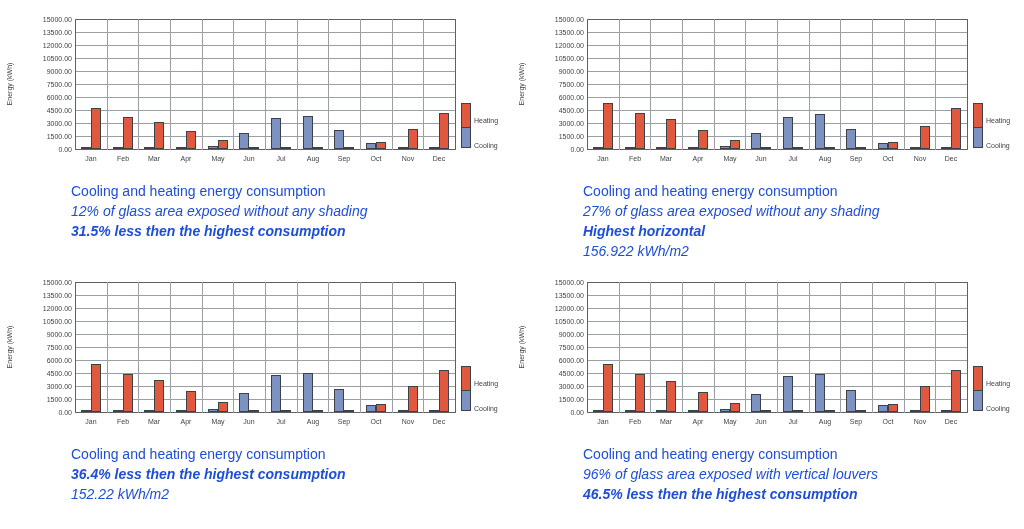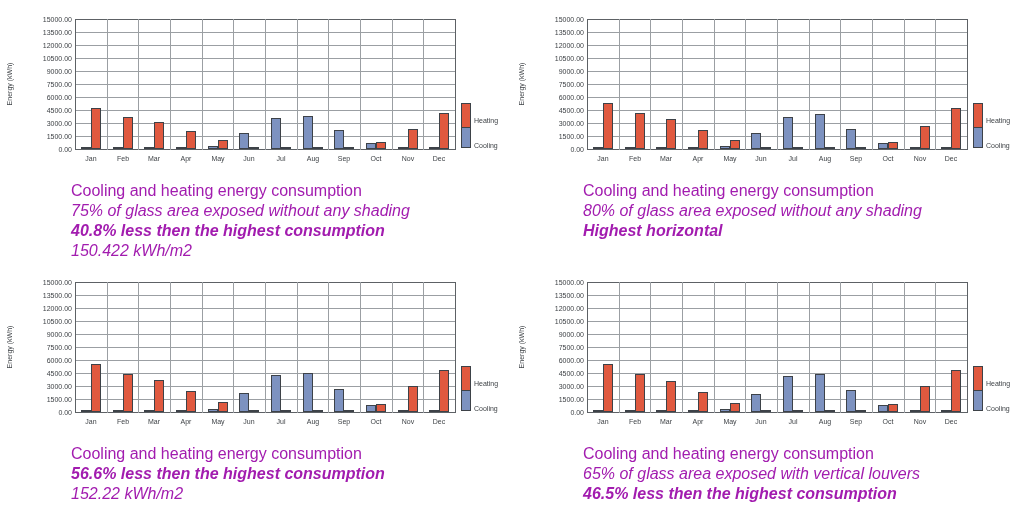--- a/index.html
+++ b/index.html
@@ -24,21 +24,21 @@
     position:absolute;width:30px;text-align:center;font-size:7px;color:#3f4347;
   }
   .ylab{
     position:absolute;left:9px;top:78px;transform:translate(-50%,-50%) rotate(-90deg);
     font-size:7px;color:#3f4347;white-space:nowrap;
   }
   .legend{position:absolute;left:461px;top:97px;width:50px;height:50px;}
   .legend-bar{position:absolute;left:0;top:0;width:10px;}
   .legend-seg{box-sizing:border-box;border:1px solid #3d4248;width:10px;}
   .legend-label{position:absolute;left:13px;font-size:7px;color:#3f4347;white-space:nowrap;}
-  .caption{position:absolute;width:430px;color:#a21caf;font-size:16px;line-height:20px;}
+  .caption{position:absolute;width:430px;color:#1d4ed8;font-size:14px;line-height:20px;}
   .cap-title{font-style:normal;}
   .cap-sub{font-style:italic;}
   .cap-high{font-style:italic;font-weight:bold;}
   .cap-metric{font-style:italic;}
 </style>
 </head>
 <body>
 
 <div class="chart" style="left:0;top:6px">
     <div class="ylab">Energy (kWh)</div>
@@ -372,31 +372,31 @@
         <div class="legend-seg" style="height: 25px; background: rgb(224, 89, 63);"></div>
         <div class="legend-seg" style="height: 21px; background: rgb(125, 146, 192); margin-top: -1px;"></div>
       </div>
       <div class="legend-label" style="top: 14px;">Heating</div>
       <div class="legend-label" style="top: 39px;">Cooling</div>
     </div>
   </div>
 
 <div class="caption" style="left:71px;top:181px">
   <div class="cap-title">Cooling and heating energy consumption</div>
-  <div class="cap-sub">75% of glass area exposed without any shading</div>
-  <div class="cap-high">40.8% less then the highest consumption</div>
-  <div class="cap-metric">150.422 kWh/m2</div>
+  <div class="cap-sub">12% of glass area exposed without any shading</div>
+  <div class="cap-high">31.5% less then the highest consumption</div>
 </div>
 <div class="caption" style="left:583px;top:181px">
   <div class="cap-title">Cooling and heating energy consumption</div>
-  <div class="cap-sub">80% of glass area exposed without any shading</div>
+  <div class="cap-sub">27% of glass area exposed without any shading</div>
   <div class="cap-high">Highest horizontal</div>
+  <div class="cap-metric">156.922 kWh/m2</div>
 </div>
 <div class="caption" style="left:71px;top:444px">
   <div class="cap-title">Cooling and heating energy consumption</div>
-  <div class="cap-high">56.6% less then the highest consumption</div>
+  <div class="cap-high">36.4% less then the highest consumption</div>
   <div class="cap-metric">152.22 kWh/m2</div>
 </div>
 <div class="caption" style="left:583px;top:444px">
   <div class="cap-title">Cooling and heating energy consumption</div>
-  <div class="cap-sub">65% of glass area exposed with vertical louvers</div>
+  <div class="cap-sub">96% of glass area exposed with vertical louvers</div>
   <div class="cap-high">46.5% less then the highest consumption</div>
 </div>
 
 </body></html>

